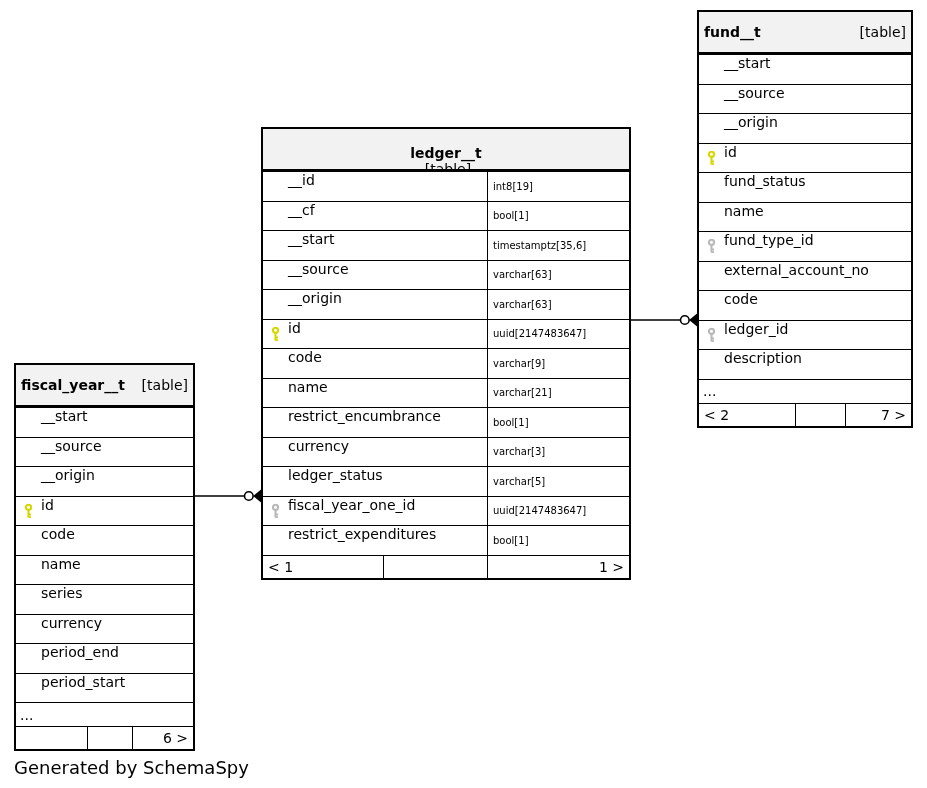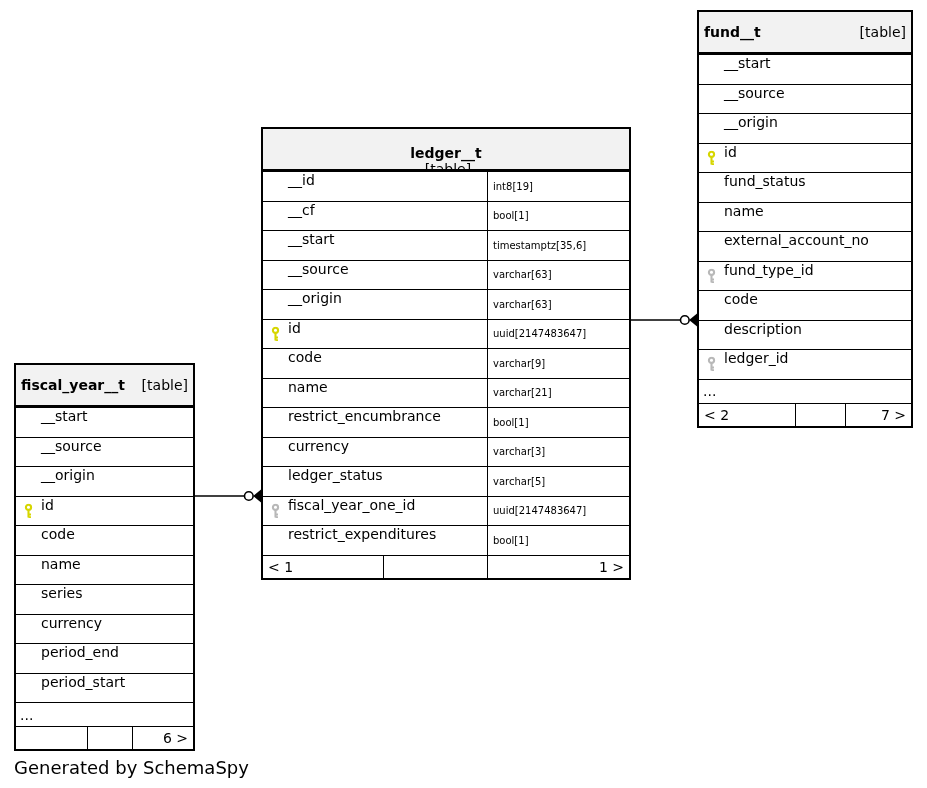--- a/index.html
+++ b/index.html
@@ -260,53 +260,53 @@
           <span>fund_status</span>
         </div>
       </div>
       <div class="trow">
         <div class="namecell">
           <span>name</span>
         </div>
       </div>
       <div class="trow">
         <div class="namecell">
-          <span>external_account_no</span>
-        </div>
-      </div>
-      <div class="trow">
-        <div class="namecell">
           <svg width="11" height="15" viewBox="0 0 11 15" class="keyicon">
             <circle cx="5.5" cy="3.8" r="2.6" fill="none" stroke="#b8b8b8" stroke-width="2.1"></circle>
             <line x1="5.5" y1="6.4" x2="5.5" y2="14" stroke="#b8b8b8" stroke-width="2.1"></line>
             <line x1="5.5" y1="11" x2="8" y2="11" stroke="#b8b8b8" stroke-width="1.8"></line>
             <line x1="5.5" y1="13.6" x2="8" y2="13.6" stroke="#b8b8b8" stroke-width="1.8"></line>
           </svg>
           <span>fund_type_id</span>
         </div>
       </div>
       <div class="trow">
         <div class="namecell">
+          <span>external_account_no</span>
+        </div>
+      </div>
+      <div class="trow">
+        <div class="namecell">
           <span>code</span>
-        </div>
-      </div>
-      <div class="trow">
-        <div class="namecell">
-          <span>description</span>
         </div>
       </div>
       <div class="trow">
         <div class="namecell">
           <svg width="11" height="15" viewBox="0 0 11 15" class="keyicon">
             <circle cx="5.5" cy="3.8" r="2.6" fill="none" stroke="#b8b8b8" stroke-width="2.1"></circle>
             <line x1="5.5" y1="6.4" x2="5.5" y2="14" stroke="#b8b8b8" stroke-width="2.1"></line>
             <line x1="5.5" y1="11" x2="8" y2="11" stroke="#b8b8b8" stroke-width="1.8"></line>
             <line x1="5.5" y1="13.6" x2="8" y2="13.6" stroke="#b8b8b8" stroke-width="1.8"></line>
           </svg>
           <span>ledger_id</span>
+        </div>
+      </div>
+      <div class="trow">
+        <div class="namecell">
+          <span>description</span>
         </div>
       </div>
       <div class="ellipsisrow">...</div>
       <div class="tfoot">
         <div class="fcell left" style="flex: 0 0 96px;">&lt; 2</div>
         <div class="fcell mid" style="flex: 0 0 50px;"></div>
         <div class="fcell right" style="flex: 1 1 0%;">7 &gt;</div>
       </div>
     </div>
 

